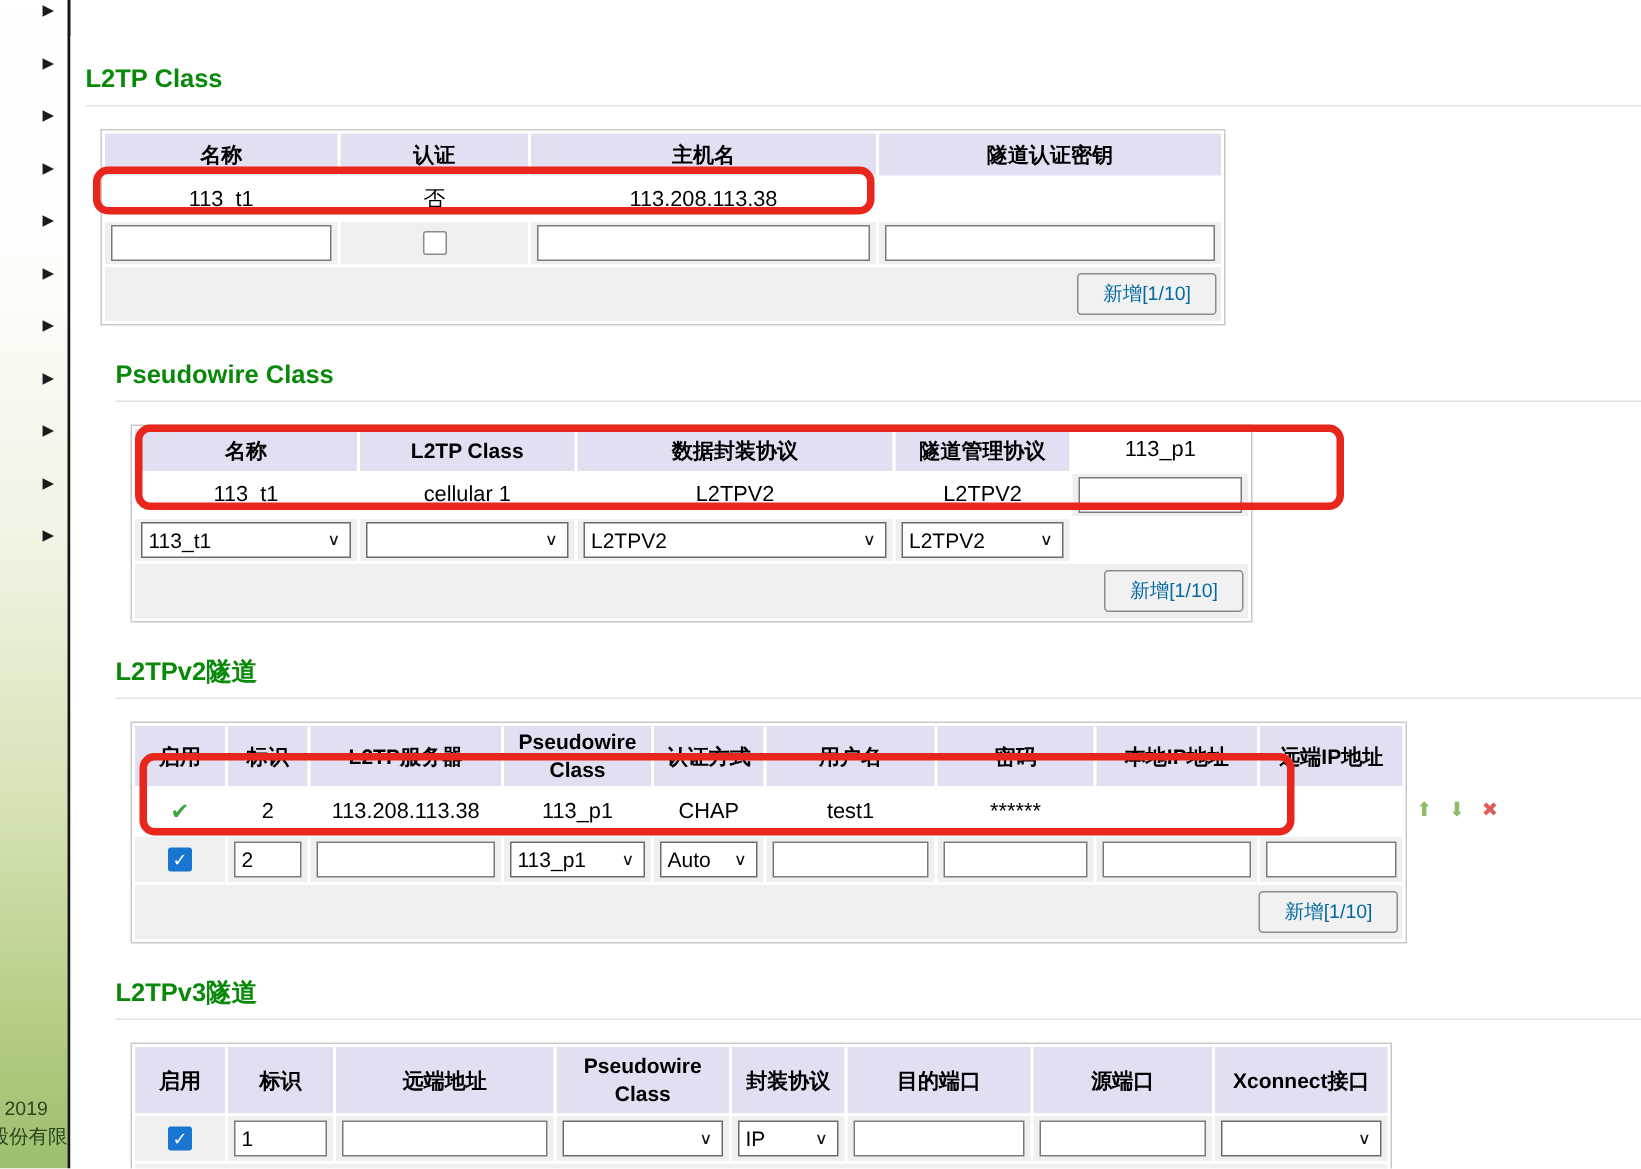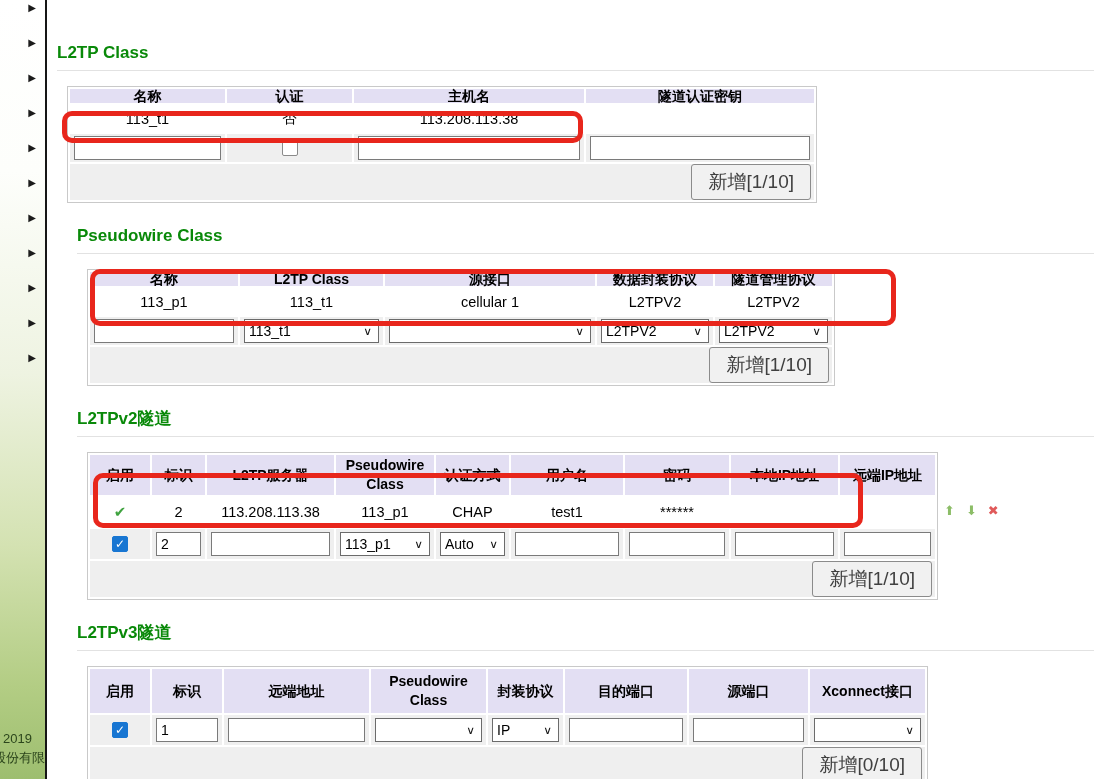--- a/index.html
+++ b/index.html
@@ -25,37 +25,37 @@
   .sect + .sect { margin-top:22px;padding-left:20px; }
 
   
   .twrap { display:inline-block; background:#fff; border:1px solid #c9c9c9; padding:2px; margin:15px 0 0 20px; position:relative; vertical-align:top; }
   .grid { display:grid; gap:2px; background:#fff; }
   .g1 { grid-template-columns:155px 125px 230px 228px; }
   .g2 { grid-template-columns:148px 143px 210px 116px 117px; }
   .g3 { grid-template-columns:60px 53px 127px 98px 73px 112px 104px 107px 95px; }
   .g4 { grid-template-columns:60px 70px 145px 115px 75px 122px 119px 115px; }
   .hcell { background:#e3dff3; font-weight:bold; font-size:14px; line-height:19px; text-align:center;
-           display:flex; align-items:center; justify-content:center; height:14px; padding:0 2px; }
+           display:flex; align-items:center; justify-content:center; height:28px; padding:0 2px; }
   .t3 .hcell { height:40px; } .t4 .hcell { height:44px; }
   .dcell { background:#fff; display:flex; align-items:center; justify-content:center; height:27px; font-size:14.5px; }
   .t3 .dcell { height:30px; }
   .icell { background:#efefef; display:flex; align-items:center; justify-content:center; height:28px; }
   .t3 .icell, .t4 .icell { height:30px; }
   .frow { grid-column:1/-1; background:#efefef; height:36px; display:flex; align-items:center; justify-content:flex-end; padding-right:3px; }
 
   .ti { height:24px; width:calc(100% - 8px); border:1px solid #7a7a7a; background:#fff; font-size:14px; padding:0 4px; font-family:inherit; }
   .sel { height:24px; width:calc(100% - 8px); border:1px solid #6b6b6b; background:#fff; font-size:14px;
          display:flex; align-items:center; justify-content:space-between; padding:0 6px 0 4px; cursor:default; }
   .sel .chev { font-size:12px; color:#111; transform:scaleY(.9); }
   .cb { width:16px; height:16px; border:1px solid #8a8a8a; border-radius:2px; background:#fff; }
   .cb.checked { background:#1876d2; border-color:#1876d2; color:#fff; font-size:12px; font-weight:bold;
                 line-height:14px; text-align:center; }
-  .btn { background:#f1f1f1; border:1px solid #8b8b8b; border-radius:3px; padding:4px 16px; font-size:19px;
-         font-family:inherit; cursor:pointer; color:#404040; }
+  .btn { background:#f1f1f1; border:1px solid #8b8b8b; border-radius:3px; padding:4px 16px; font-size:13px;
+         font-family:inherit; cursor:pointer; color:#0369a1; }
   .checkmark { color:#3fa33f; font-size:15px; font-weight:bold; }
 
   
   .redbox { position:absolute; border:5px solid #e8261c; border-radius:10px; pointer-events:none; z-index:5; background:transparent; }
   .rb1 { left:-6px; top:24px;  width:521px; height:32px; }
   .rb2 { left:2px;  top:-1px;  width:806px; height:57px; }
   .rb3 { left:5px;  top:20px;  width:770px; height:55px; }
 
   
   .rowicons { position:absolute; left:856px; top:50px; display:flex; gap:11px; font-size:13px; }
@@ -144,21 +144,20 @@
       </div>
     </div>
 
     <div class="sect">
       <h2>Pseudowire Class</h2>
       <hr class="rule">
       <div class="twrap t2">
         <div class="grid g2">
           <div class="hcell">名称</div>
           <div class="hcell">L2TP Class</div>
-          <div class="hcell">源接口</div>
           <div class="hcell">数据封装协议</div>
           <div class="hcell">隧道管理协议</div>
 
           <div class="dcell">113_p1</div>
           <div class="dcell">113_t1</div>
           <div class="dcell">cellular 1</div>
           <div class="dcell">L2TPV2</div>
           <div class="dcell">L2TPV2</div>
 
           <div class="icell">

